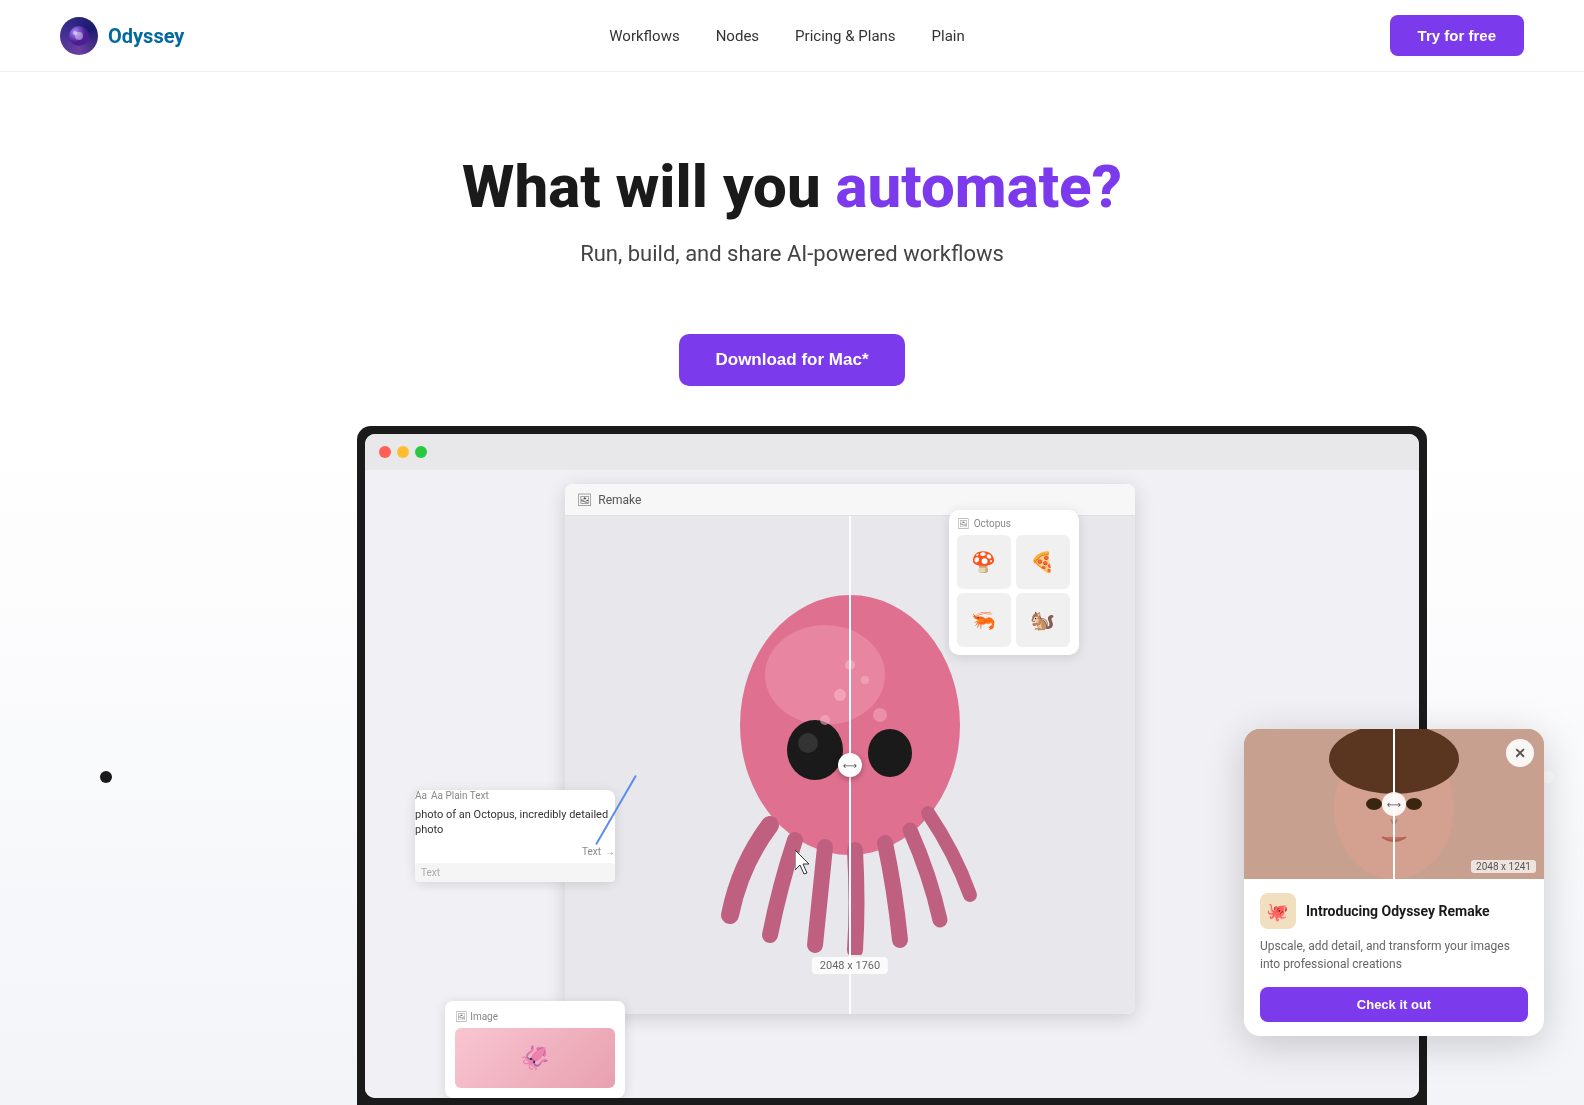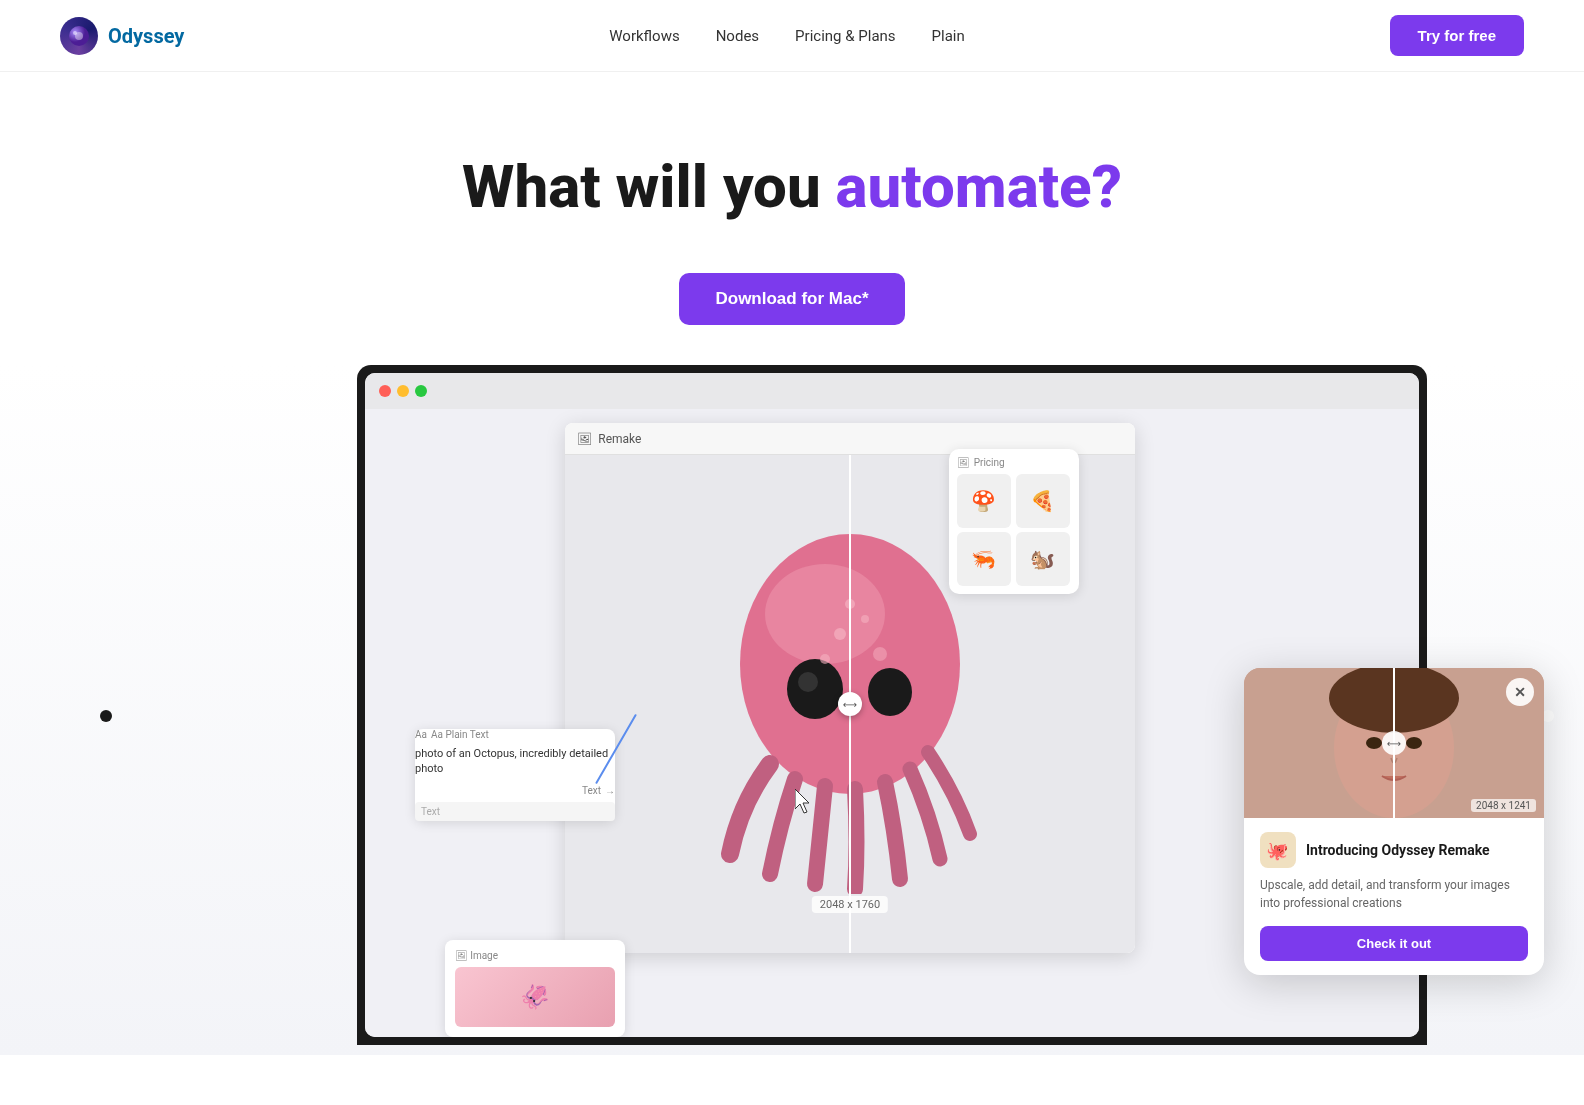--- a/index.html
+++ b/index.html
@@ -536,20 +536,21 @@
     <a class="nav-link">Plain</a>
   </div>
 
   <button class="try-btn">Try for free</button>
 </nav>
 
 <section class="hero">
   <h1 class="hero-title">
     <span>What will you </span><span class="hero-title-highlight">automate?</span>
   </h1>
+  <p class="hero-subtitle">Run, build, and share AI-powered workflows</p>
   <button class="download-btn">Download for Mac*</button>
 
   
   <div class="orange-dot"></div>
 </section>
 
 <div class="content-area">
 
   <div class="side-dot-left"></div>
   <div class="side-dot-right"></div>
@@ -628,21 +629,21 @@
               <div class="image-node-header">
                 <span>🖼</span>
                 <span>Image</span>
               </div>
               <div class="image-node-preview">🦑</div>
             </div>
 
             <div class="images-panel">
               <div class="images-panel-title">
                 <span>🖼</span>
-                <span>Pricing</span>
+                <span>Octopus</span>
               </div>
               <div class="images-grid">
                 <div class="image-thumb">🍄</div>
                 <div class="image-thumb">🍕</div>
                 <div class="image-thumb">🦐</div>
                 <div class="image-thumb">🐿️</div>
               </div>
             </div>
 
             <div class="cursor">

